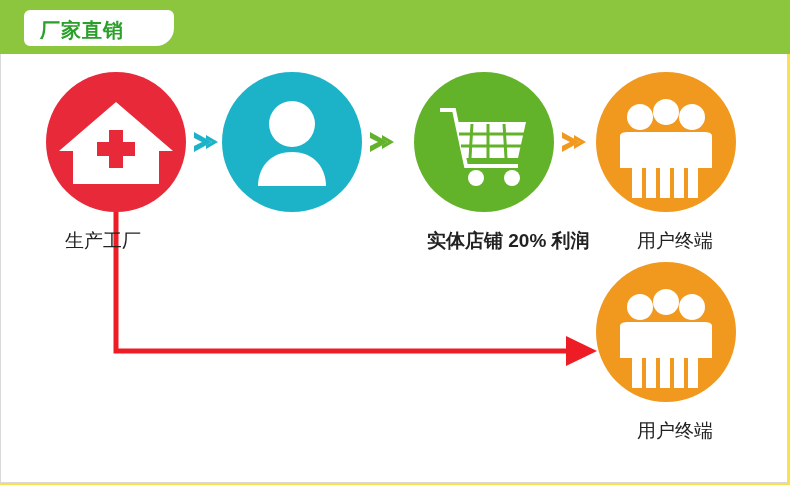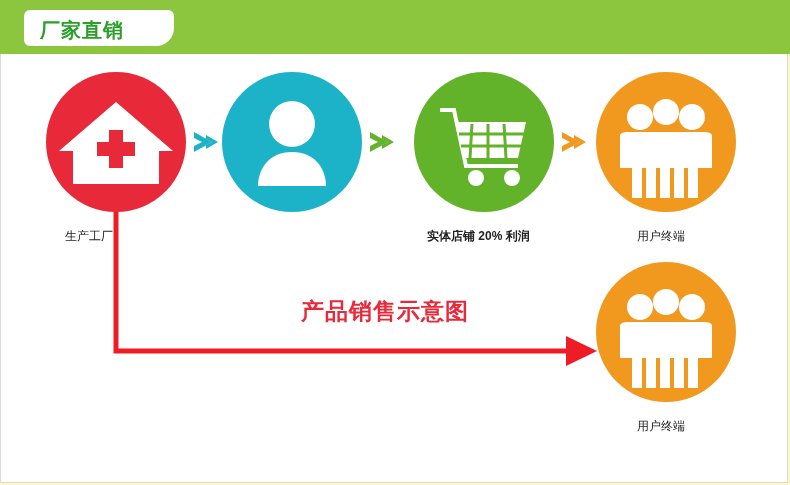--- a/index.html
+++ b/index.html
@@ -7,21 +7,21 @@
     padding: 0;
     background: #ffffff;
   }
   body {
     font-family: "Liberation Sans", sans-serif;
   }
   #page {
     position: relative;
     width: 790px;
     height: 485px;
-    background: #fef9c3;
+    background: #fde047;
     overflow: hidden;
   }
 
   
   #header-bar {
     position: absolute;
     left: 0;
     top: 0;
     width: 790px;
     height: 54px;
@@ -72,21 +72,21 @@
   #circle-dealer    { left: 222px; top: 72px;  width: 140px; height: 140px; background: #1cb3c8; }
   #circle-store     { left: 414px; top: 72px;  width: 140px; height: 140px; background: #63b32a; }
   #circle-user1     { left: 596px; top: 72px;  width: 140px; height: 140px; background: #f0991e; }
   #circle-user2     { left: 596px; top: 262px; width: 140px; height: 140px; background: #f0991e; }
 
   .circle svg { display: block; width: 100%; height: 100%; }
 
   
   .node-label {
     position: absolute;
-    font-size: 12px;
+    font-size: 19px;
     color: #222222;
     white-space: nowrap;
     font-family: "Liberation Sans", sans-serif;
   }
   #label-factory { left: 65px;  top: 228px; }
   #label-dealer  { left: 226px; top: 228px; }
   #label-store   { left: 427px; top: 228px; font-weight: bold; }
   #label-user1   { left: 637px; top: 228px; }
   #label-user2   { left: 637px; top: 418px; }
 
@@ -242,15 +242,14 @@
         <rect x="36" y="96" width="10" height="30"></rect>
         <rect x="50" y="96" width="10" height="30"></rect>
         <rect x="64" y="96" width="10" height="30"></rect>
         <rect x="78" y="96" width="10" height="30"></rect>
         <rect x="92" y="96" width="10" height="30"></rect>
       </g>
     </svg>
   </div>
   <div class="node-label" id="label-user2">用户终端</div>
 
-  <div id="diagram-caption">产品销售示意图</div>
 
 </div>
 
 </body></html>

